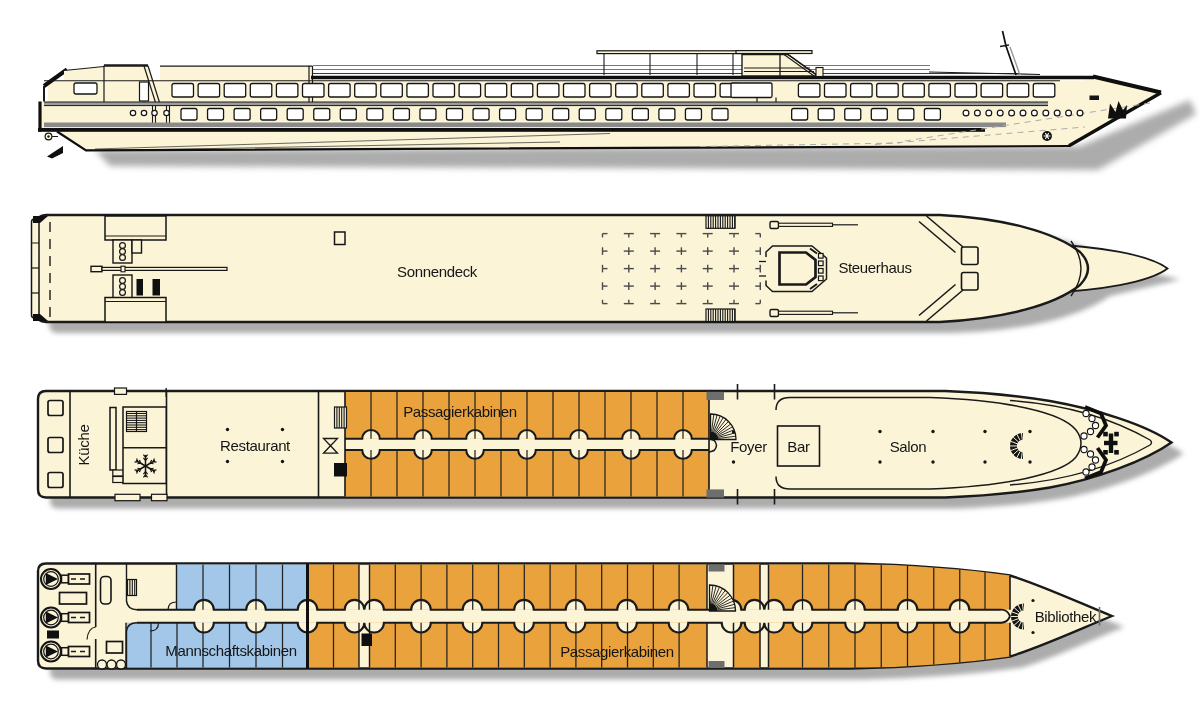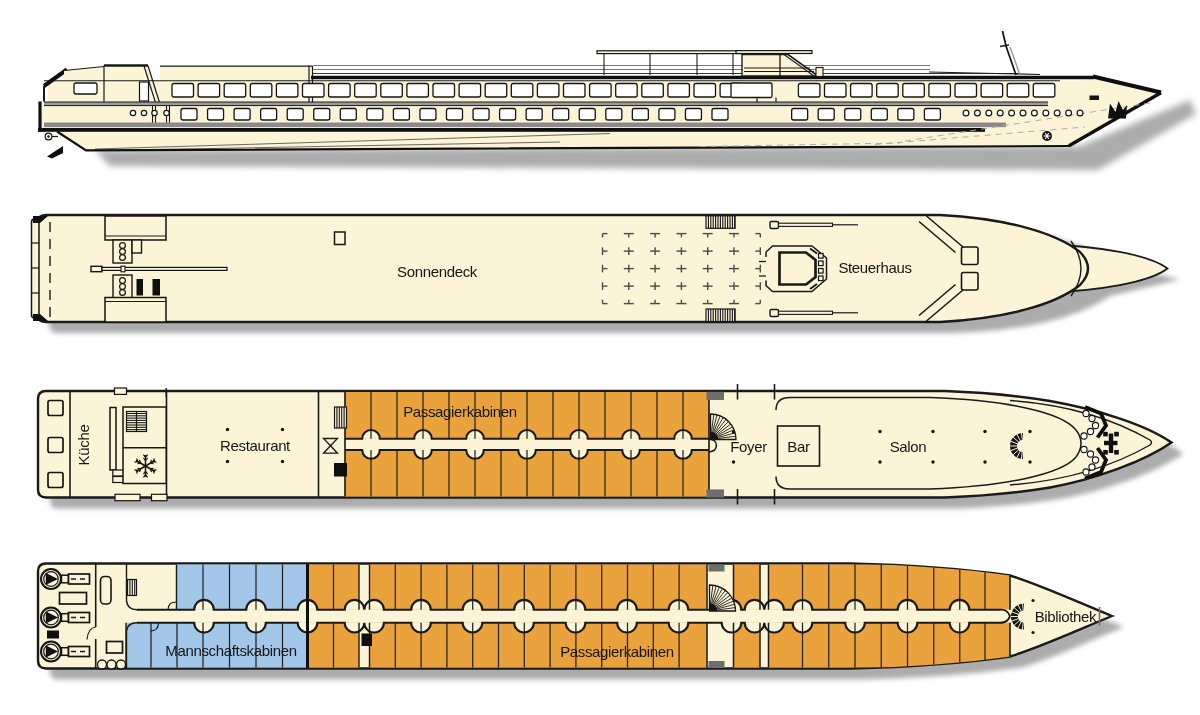--- a/index.html
+++ b/index.html
@@ -1,14 +1,14 @@
 <!DOCTYPE html>
 <html><head><meta charset="utf-8"><style>
 html,body{margin:0;padding:0;background:#fff;}
-.wrap{width:1200px;height:715px;position:relative;overflow:hidden;}
+.wrap{width:1200px;height:715px;position:relative;overflow:hidden;border-radius:22px;}
 </style></head><body>
 <div class="wrap">
 <svg width="1200" height="715" viewBox="0 0 1200 715">
 <defs>
         <filter id="sb" x="-20%" y="-20%" width="150%" height="160%">
           <feGaussianBlur stdDeviation="2.6"></feGaussianBlur>
         </filter>
         <filter id="sb2" x="-20%" y="-20%" width="150%" height="160%">
           <feGaussianBlur stdDeviation="3.4"></feGaussianBlur>
         </filter>

